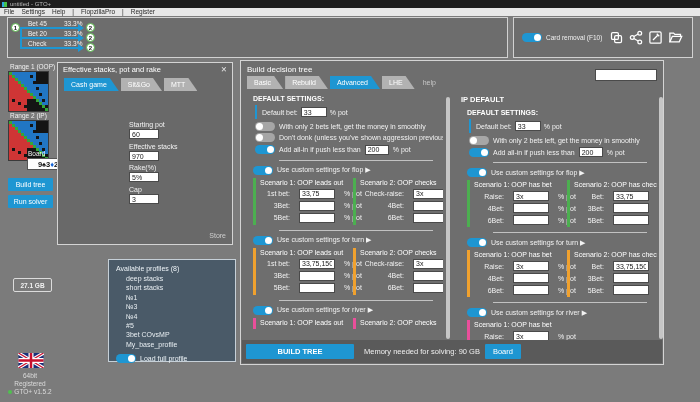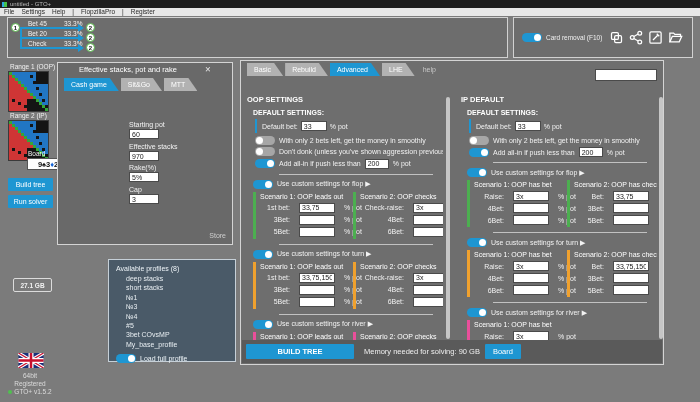--- a/index.html
+++ b/index.html
@@ -33,21 +33,21 @@
   .rgrid{position:absolute;display:grid;grid-template-columns:repeat(13,3px);grid-template-rows:repeat(13,3px);border:1px solid #3a3a3a;background:#111;}
   .rgrid i{display:block;width:3px;height:3px;}
   #board-input{position:absolute;left:27px;top:158px;width:47px;height:12px;background:#fff;border:1px solid #555;box-sizing:border-box;display:flex;align-items:center;justify-content:center;font-size:7.5px;font-weight:bold;gap:0;}
   .sbtn{position:absolute;width:45px;height:13px;background:#1e96d2;color:#fff;font-size:7px;display:flex;align-items:center;justify-content:center;border-radius:1px;}
   #gbbtn{position:absolute;left:13px;top:278px;width:37px;height:12px;border:1px solid #dcdcdc;border-radius:2px;color:#f2f2f2;font-size:6.5px;font-weight:bold;display:flex;align-items:center;justify-content:center;}
   #flag{position:absolute;left:18px;top:353px;width:26px;height:15px;}
   .verline{position:absolute;left:0;width:60px;text-align:center;font-size:6.5px;color:#dcdcdc;white-space:nowrap;}
   .greendot{display:inline-block;width:4px;height:4px;border-radius:50%;background:#4fc14f;margin-right:2px;}
   
   #stackswin{left:57px;top:62px;width:176px;height:183px;background:#696969;border:1px solid #d4d4d4;box-sizing:border-box;}
-  .wtitle{display:flex;align-items:center;height:13px;padding:0 21px;font-size:7.5px;color:#fff;}
+  .wtitle{display:flex;align-items:center;height:13px;padding:0 5px;font-size:7.5px;color:#fff;}
   .wtitle .x{margin-left:auto;font-size:7.5px;color:#e8e8e8;}
   .tabs{display:flex;margin-left:6px;margin-top:2px;}
   .tab{height:13px;line-height:13px;font-size:7px;color:#fff;padding:0 12px 0 7px;margin-right:2px;background:#b2b2b2;clip-path:polygon(0 0,calc(100% - 9px) 0,100% 100%,0 100%);white-space:nowrap;}
   .tab.active{background:#1e96d2;}
   .field-label{position:absolute;font-size:7px;color:#f2f2f2;white-space:nowrap;}
   .field-input{position:absolute;width:30px;height:10px;background:#fff;border:1px solid #4a4a4a;font-size:7px;color:#222;padding:0 2px;box-sizing:border-box;font-family:"Liberation Sans",sans-serif;}
   #store{position:absolute;right:6px;bottom:5px;font-size:7px;color:#cfcfcf;}
   
   #profwin{left:108px;top:259px;width:128px;height:103px;background:#4a5a68;border:1px solid #c6d0d8;box-sizing:border-box;}
   #profwin .ptitle{font-size:7px;color:#eef4f8;margin:5px 0 3px 7px;}
@@ -560,31 +560,31 @@
   <div class="pitem">#5</div>
   <div class="pitem">3bet COvsMP</div>
   <div class="pitem">My_base_profile</div>
   <div class="ptoggle">
     <span class="pill on"></span>
     <span>Load full profile</span>
   </div>
 </div>
 
 <div id="buildwin" class="abs">
+  <div class="btitle">Build decision tree</div>
   <input id="bw-input" readonly="" style="">
   <div class="tabs">
     <span class="tab">Basic</span>
     <span class="tab">Rebuild</span>
     <span class="tab active">Advanced</span>
     <span class="tab">LHE</span>
     <span class="helptxt">help</span>
   </div>
 
   <div class="col" id="col-oop">
-    <div class="col-header">OOP SETTINGS</div>
     <div class="def-header">DEFAULT SETTINGS:</div>
     <div class="bet-row">
       <span class="bl">Default bet:</span>
       <input class="sin w26" readonly="" value="33" style="">
       <span class="pot">% pot</span>
     </div>
     <div class="trow">
         <span class="pill off"></span>
         <span class="tl">With only 2 bets left, get the money in smoothly</span>
       </div>

